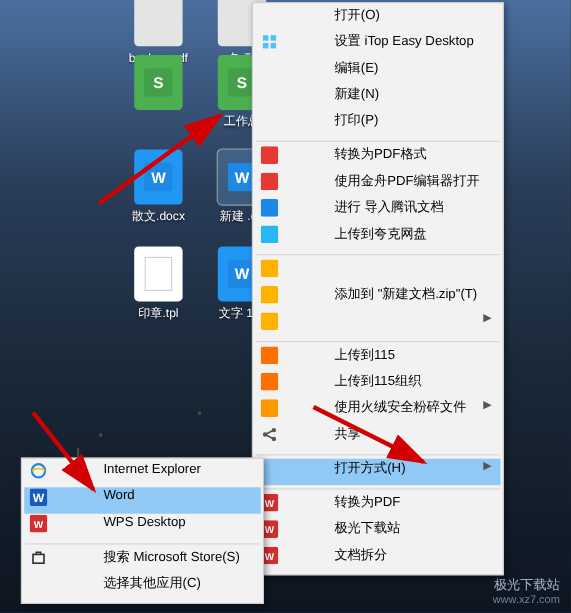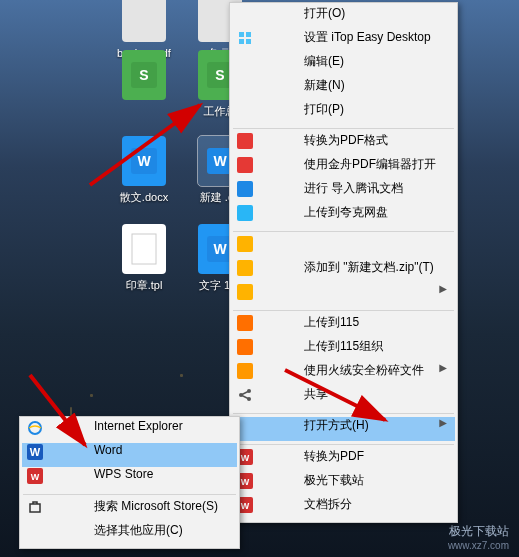--- a/index.html
+++ b/index.html
@@ -296,21 +296,21 @@
       </span>
       <span class="tx">Word</span>
     </div>
     <div class="mi">
       <span class="ic">
         <svg width="16" height="16">
           <rect width="16" height="16" rx="2" fill="#d32f2f"></rect>
           <text x="8" y="12" text-anchor="middle" fill="#fff" font-size="9" font-weight="bold">W</text>
         </svg>
       </span>
-      <span class="tx">WPS Store</span>
+      <span class="tx">WPS Desktop</span>
     </div>
     <div class="sep"></div>
     <div class="mi">
       <span class="ic">
         <svg width="14" height="14">
           <rect x="2" y="4" width="10" height="8" fill="none" stroke="#333" stroke-width="1.5"></rect>
           <path d="M5 4 L5 2 L9 2 L9 4" fill="none" stroke="#333" stroke-width="1.5"></path>
         </svg>
       </span>
       <span class="tx">搜索 Microsoft Store(S)</span>

